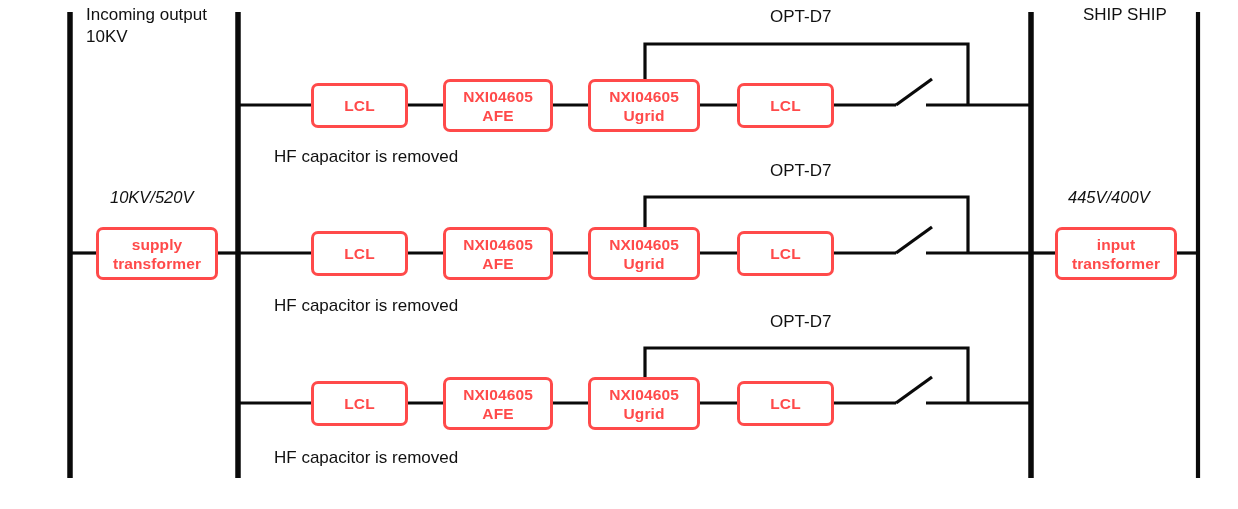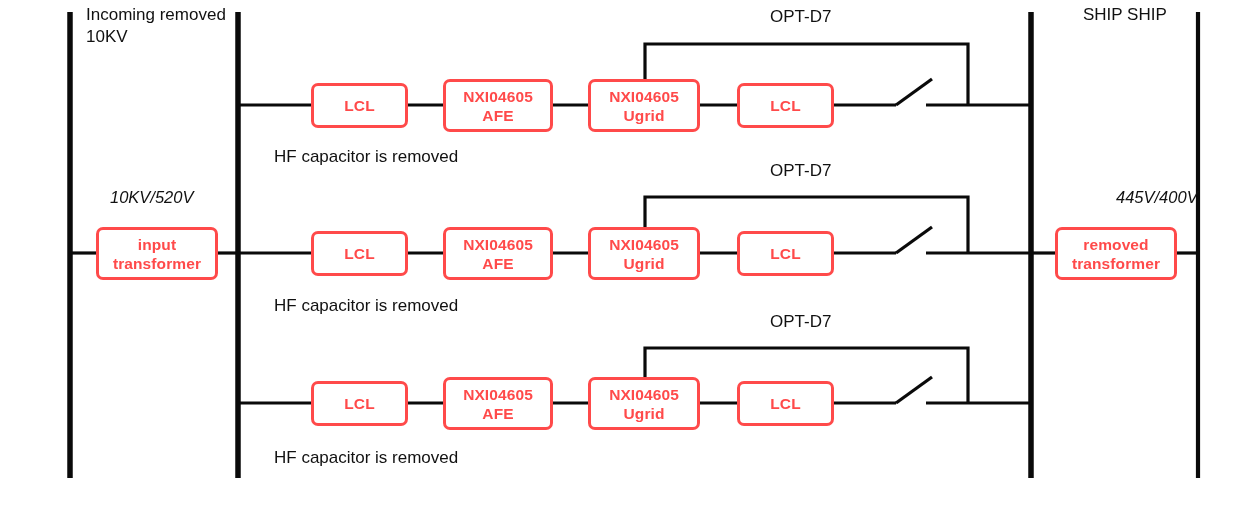--- a/index.html
+++ b/index.html
@@ -107,44 +107,44 @@
     <line class="wire" x1="238" y1="403" x2="311" y2="403"></line>
     <line class="wire" x1="408" y1="403" x2="443" y2="403"></line>
     <line class="wire" x1="553" y1="403" x2="588" y2="403"></line>
     <line class="wire" x1="700" y1="403" x2="737" y2="403"></line>
     <line class="wire" x1="834" y1="403" x2="896" y2="403"></line>
     <line class="wire" x1="896" y1="403" x2="932" y2="377"></line>
     <line class="wire" x1="926" y1="403" x2="1033" y2="403"></line>
     <polyline class="wire" points="645,380 645,348 968,348 968,403"></polyline>
   </svg>
 
-  <div class="lbl" style="left:86px; top:4px;">Incoming removed
+  <div class="lbl" style="left:86px; top:4px;">Incoming output
 10KV</div>
 
   <div class="lbl" style="left:1083px; top:4px;">SHIP SHIP</div>
 
   <div class="lbl small" style="left:110px; top:186px;">10KV/520V</div>
 
-  <div class="lbl small" style="left:1068px; top:186px;margin-left:48px;">445V/400V</div>
+  <div class="lbl small" style="left:1068px; top:186px;">445V/400V</div>
 
   <div class="lbl" style="left:770px; top:6px;">OPT-D7</div>
   <div class="lbl" style="left:770px; top:160px;">OPT-D7</div>
   <div class="lbl" style="left:770px; top:311px;">OPT-D7</div>
 
   <div class="lbl" style="left:274px; top:146px;">HF capacitor is removed</div>
   <div class="lbl" style="left:274px; top:295px;">HF capacitor is removed</div>
   <div class="lbl" style="left:274px; top:447px;">HF capacitor is removed</div>
 
   <div class="blk" style="left:96px; top:227px; width:122px; height:53px;">
-    <span style="white-space:pre-line;">input
+    <span style="white-space:pre-line;">supply
 transformer</span>
   </div>
 
   <div class="blk" style="left:1055px; top:227px; width:122px; height:53px;">
-    <span style="white-space:pre-line;">removed
+    <span style="white-space:pre-line;">input
 transformer</span>
   </div>
 
   <div class="blk" style="left:311px; top:83px; width:97px; height:45px;">
     <span style="white-space:pre-line;">LCL</span>
   </div>
   <div class="blk" style="left:443px; top:79px; width:110px; height:53px;">
     <span style="white-space:pre-line;">NXI04605
 AFE</span>
   </div>

